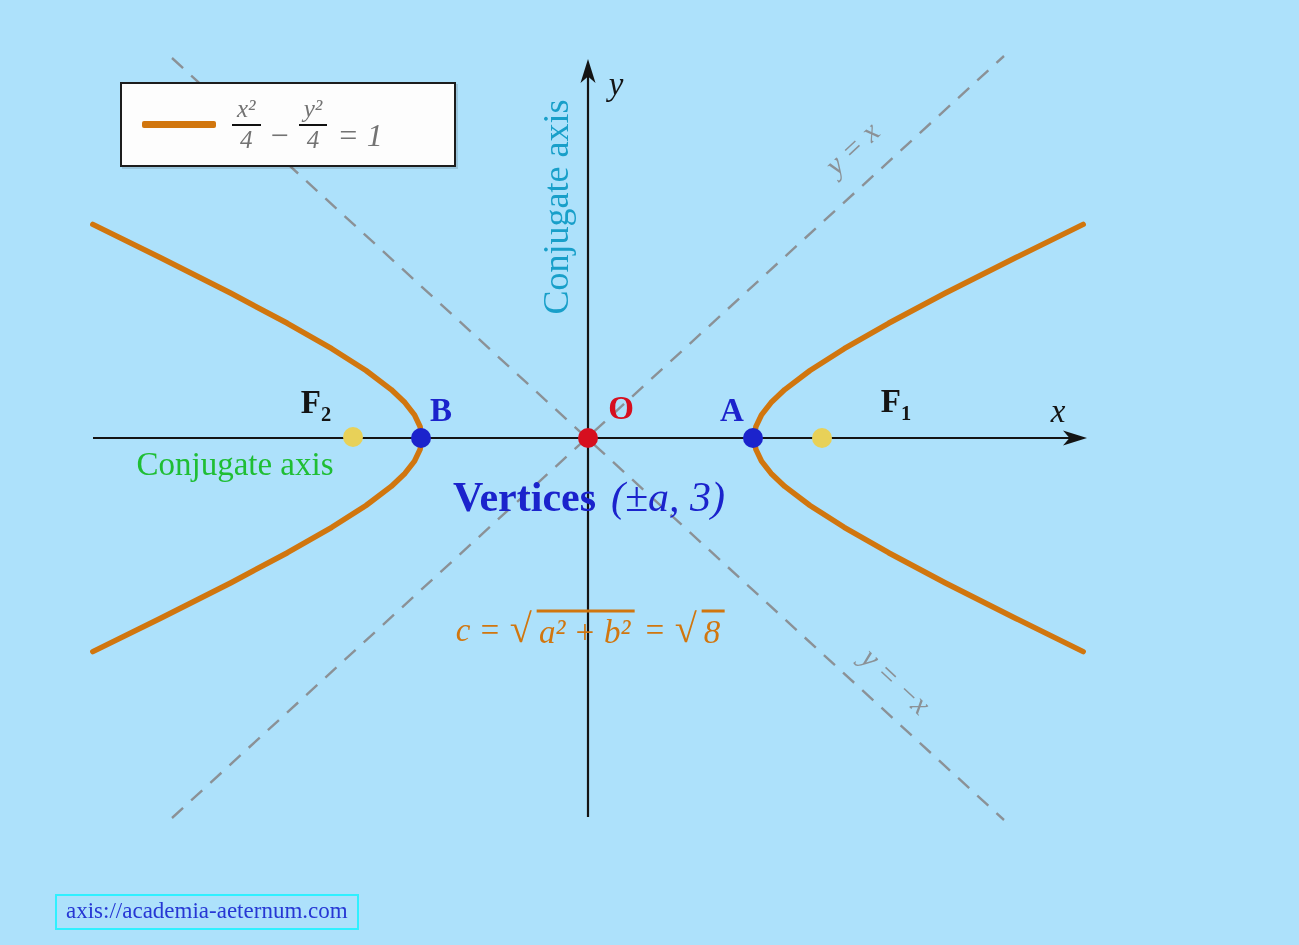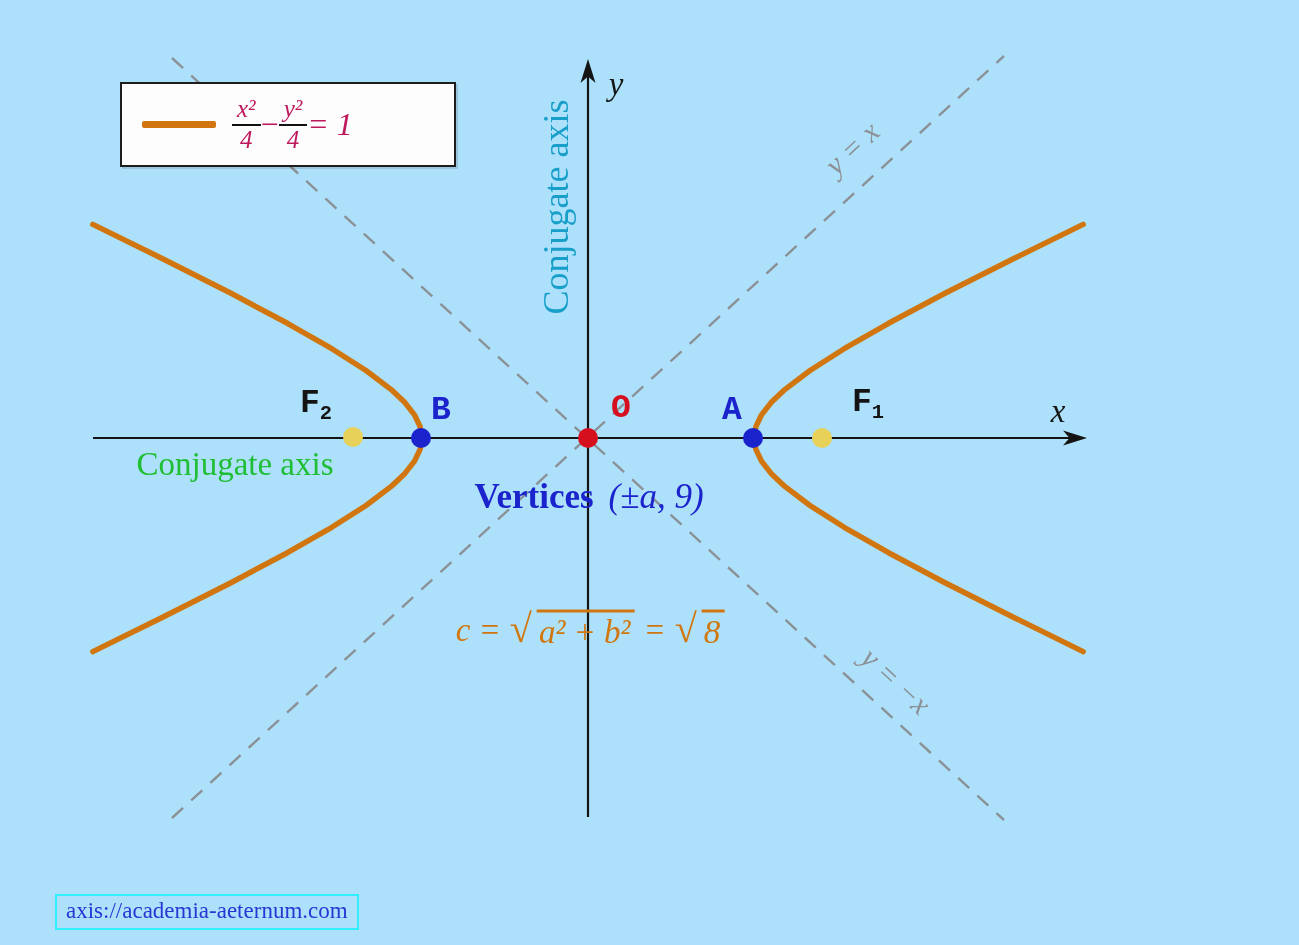--- a/index.html
+++ b/index.html
@@ -22,50 +22,50 @@
   .asymptote{stroke:var(--gray);stroke-width:2.4;stroke-dasharray:15 11;fill:none;}
   .hyperbola{stroke:var(--orange);stroke-width:5.5;fill:none;
              stroke-linecap:round;stroke-linejoin:round;}
   .dot-blue{fill:var(--blue);}
   .dot-red{fill:var(--red);}
   .dot-yellow{fill:var(--yellow);}
 
   .lbl{position:absolute;white-space:nowrap;transform:translate(-50%,-50%);}
   .math{font-style:italic;}
   .axis-letter{font-size:33px;color:var(--black);font-style:italic;}
-  .pt-label{font-size:33px;font-weight:bold;font-family:Liberation Mono, monospace;}
+  .pt-label{font-size:33px;font-weight:bold;}
   .pt-blue{color:var(--blue);}
   .pt-red{color:var(--red);}
   .pt-black{color:var(--black);}
   .pt-label sub{font-size:0.62em;}
 
   .conjugate{font-size:36px;color:var(--cyan);
              transform:translate(-50%,-50%) rotate(-90deg);}
   .transverse{font-size:33px;color:var(--green);}
   .asym-label{font-size:30px;color:var(--gray);font-style:italic;}
   .asym-pos{transform:translate(-50%,-50%) rotate(-43deg);}
   .asym-neg{transform:translate(-50%,-50%) rotate(43deg);}
 
-  .vertices{font-size:35px;color:var(--blue);display:inline-flex;
+  .vertices{font-size:42px;color:var(--blue);display:inline-flex;
             align-items:baseline;gap:15px;}
   .vertices .word{font-weight:bold;}
 
   .formula{font-size:33px;color:var(--orange);font-style:italic;
            display:inline-flex;align-items:center;gap:9px;}
   .sqrt{font-size:1.22em;font-style:normal;margin-right:-4px;transform:translateY(-2px);}
   .rad{border-top:3px solid var(--orange);padding:1px 4px 0 2px;}
 
   .legend{
     position:absolute;left:120px;top:82px;width:336px;height:85px;
     background:#fdfdfd;border:2.5px solid #1d1d1d;
     display:flex;align-items:center;gap:16px;padding-left:20px;
     box-shadow:2px 2px 0 rgba(0,0,0,0.12);
   }
   .swatch{width:74px;height:7px;background:var(--orange);border-radius:2px;flex:none;}
-  .legend-eq{display:inline-flex;align-items:center;color:#be185d;}
+  .legend-eq{display:inline-flex;align-items:flex-end;gap:10px;color:#737373;}
   .frac{display:inline-flex;flex-direction:column;align-items:center;
         font-size:25px;font-style:italic;line-height:1.15;}
   .frac .num{border-bottom:2px solid #111;padding:0 5px;}
   .op{font-size:32px;}
   .rhs{font-size:32px;}
 
   .url-box{
     position:absolute;left:55px;top:894px;
     border:2px solid var(--urlBorder);padding:2px 9px 4px 9px;
   }
@@ -112,31 +112,31 @@
     </span>
   </div>
 
   <div class="lbl axis-letter" style="left:616px;top:84px;">y</div>
   <div class="lbl axis-letter" style="left:1058px;top:411px;">x</div>
 
   <div class="lbl pt-label pt-red" style="left:621px;top:408px;">O</div>
   <div class="lbl pt-label pt-blue" style="left:441px;top:410px;">B</div>
   <div class="lbl pt-label pt-blue" style="left:732px;top:410px;">A</div>
   <div class="lbl pt-label pt-black" style="left:316px;top:405px;"><span>F</span><sub>2</sub></div>
-  <div class="lbl pt-label pt-black" style="left:868px;top:404px;"><span>F</span><sub>1</sub></div>
+  <div class="lbl pt-label pt-black" style="left:896px;top:404px;"><span>F</span><sub>1</sub></div>
 
   <div class="lbl conjugate" style="left:556px;top:207px;">Conjugate axis</div>
   <div class="lbl transverse" style="left:235px;top:464px;">Conjugate axis</div>
 
   <div class="lbl asym-label asym-pos" style="left:852px;top:148px;">y = x</div>
   <div class="lbl asym-label asym-neg" style="left:896px;top:681px;">y = −x</div>
 
   <div class="lbl vertices" style="left:589px;top:497px;">
     <span class="word">Vertices</span>
-    <span class="math">(±a, 9)</span>
+    <span class="math">(±a, 3)</span>
   </div>
 
   <div class="lbl formula" style="left:590px;top:630px;">
     <span>c =</span>
     <span class="sqrt">√</span>
     <span class="rad">a² + b²</span>
     <span>=</span>
     <span class="sqrt">√</span>
     <span class="rad">8</span>
   </div>

